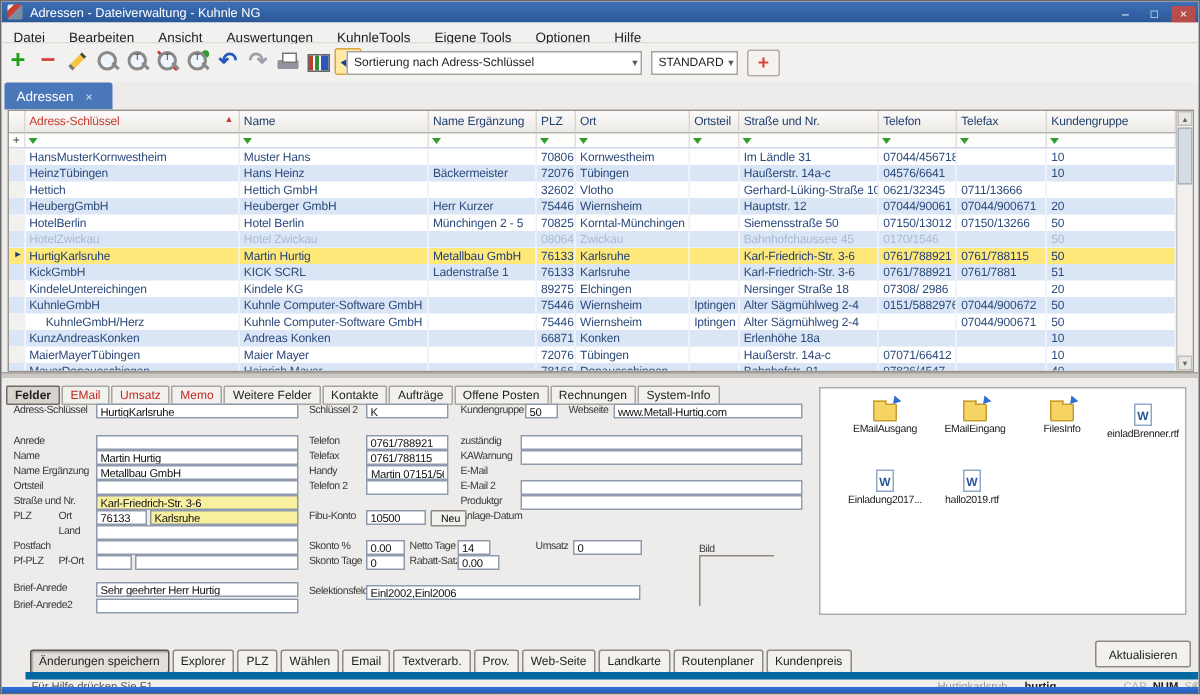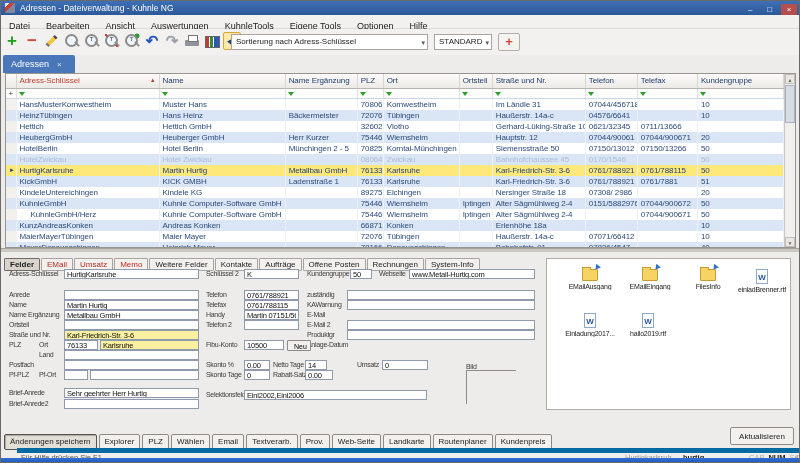--- a/index.html
+++ b/index.html
@@ -90,21 +90,21 @@
   .fitem{position:absolute;width:58px;text-align:center;}
   .ficon{margin:0 auto 2px auto;}
   .icon-folder{position:relative;width:16px;height:12px;background:#f6d464;border:1px solid #c79b32;border-radius:1px;}
   .icon-folder::before{content:"";position:absolute;top:-3px;left:-1px;width:7px;height:2px;background:#f6d464;border:1px solid #c79b32;border-bottom:none;}
   .icon-folder::after{content:"";position:absolute;right:-3px;top:-5px;width:0;height:0;border-left:3px solid transparent;border-right:3px solid transparent;border-top:5px solid #2d6fd0;transform:rotate(40deg);}
   .icon-doc{position:relative;width:12px;height:15px;background:#fff;border:1px solid #8fa8c8;}
   .icon-doc::before{content:"W";position:absolute;left:0;right:0;top:3px;font-size:8px;font-weight:bold;color:#2b579a;text-align:center;}
   .flabel{font-size:7px;letter-spacing:-0.2px;color:#222;white-space:nowrap;overflow:hidden;}
 
   
-  .actions{position:absolute;left:3px;top:429px;height:16px;white-space:nowrap;}
+  .actions{position:absolute;left:19px;top:429px;height:16px;white-space:nowrap;}
   .abtn{display:inline-block;height:16px;margin-right:2px;padding:0 5px;background:#f3f1ee;border:1px solid #8e8a84;border-radius:2px;font-family:"Liberation Sans",sans-serif;font-size:8px;color:#222;line-height:13px;}
   .abtn.pressed{background:#e2ded8;border-color:#57544f;box-shadow:inset 1px 1px 1px rgba(0,0,0,.25);}
   .refresh{position:absolute;left:729px;top:426px;width:64px;height:18px;background:#f3f1ee;border:1px solid #8e8a84;border-radius:2px;font-family:"Liberation Sans",sans-serif;font-size:8px;color:#222;}
 
   
   .statusbar{position:absolute;left:16px;top:447px;right:0;height:10px;background:#f0efec;border-top:5px solid #0369a1;font-size:7.5px;line-height:9px;color:#555;}
   .sb-help{position:absolute;left:4px;}
   .sb-record{position:absolute;left:608px;color:#9a9a9a;}
   .sb-user{position:absolute;left:666px;color:#222;font-weight:bold;}
   .locks{position:absolute;left:732px;}
@@ -270,21 +270,21 @@
             <td class="gc gc-ort">Karlsruhe</td>
             <td class="gc gc-ortsteil"></td>
             <td class="gc gc-strasse">Karl-Friedrich-Str. 3-6</td>
             <td class="gc gc-telefon">0761/788921</td>
             <td class="gc gc-telefax">0761/788115</td>
             <td class="gc gc-gruppe">50</td>
           </tr>
           <tr class="grow alt">
             <td class="gsel"></td>
             <td class="gc gc-key">KickGmbH</td>
-            <td class="gc gc-name">KICK GMBH</td>
+            <td class="gc gc-name">KICK SCRL</td>
             <td class="gc gc-erg">Ladenstraße 1</td>
             <td class="gc gc-plz">76133</td>
             <td class="gc gc-ort">Karlsruhe</td>
             <td class="gc gc-ortsteil"></td>
             <td class="gc gc-strasse">Karl-Friedrich-Str. 3-6</td>
             <td class="gc gc-telefon">0761/788921</td>
             <td class="gc gc-telefax">0761/7881</td>
             <td class="gc gc-gruppe">51</td>
           </tr>
           <tr class="grow">

